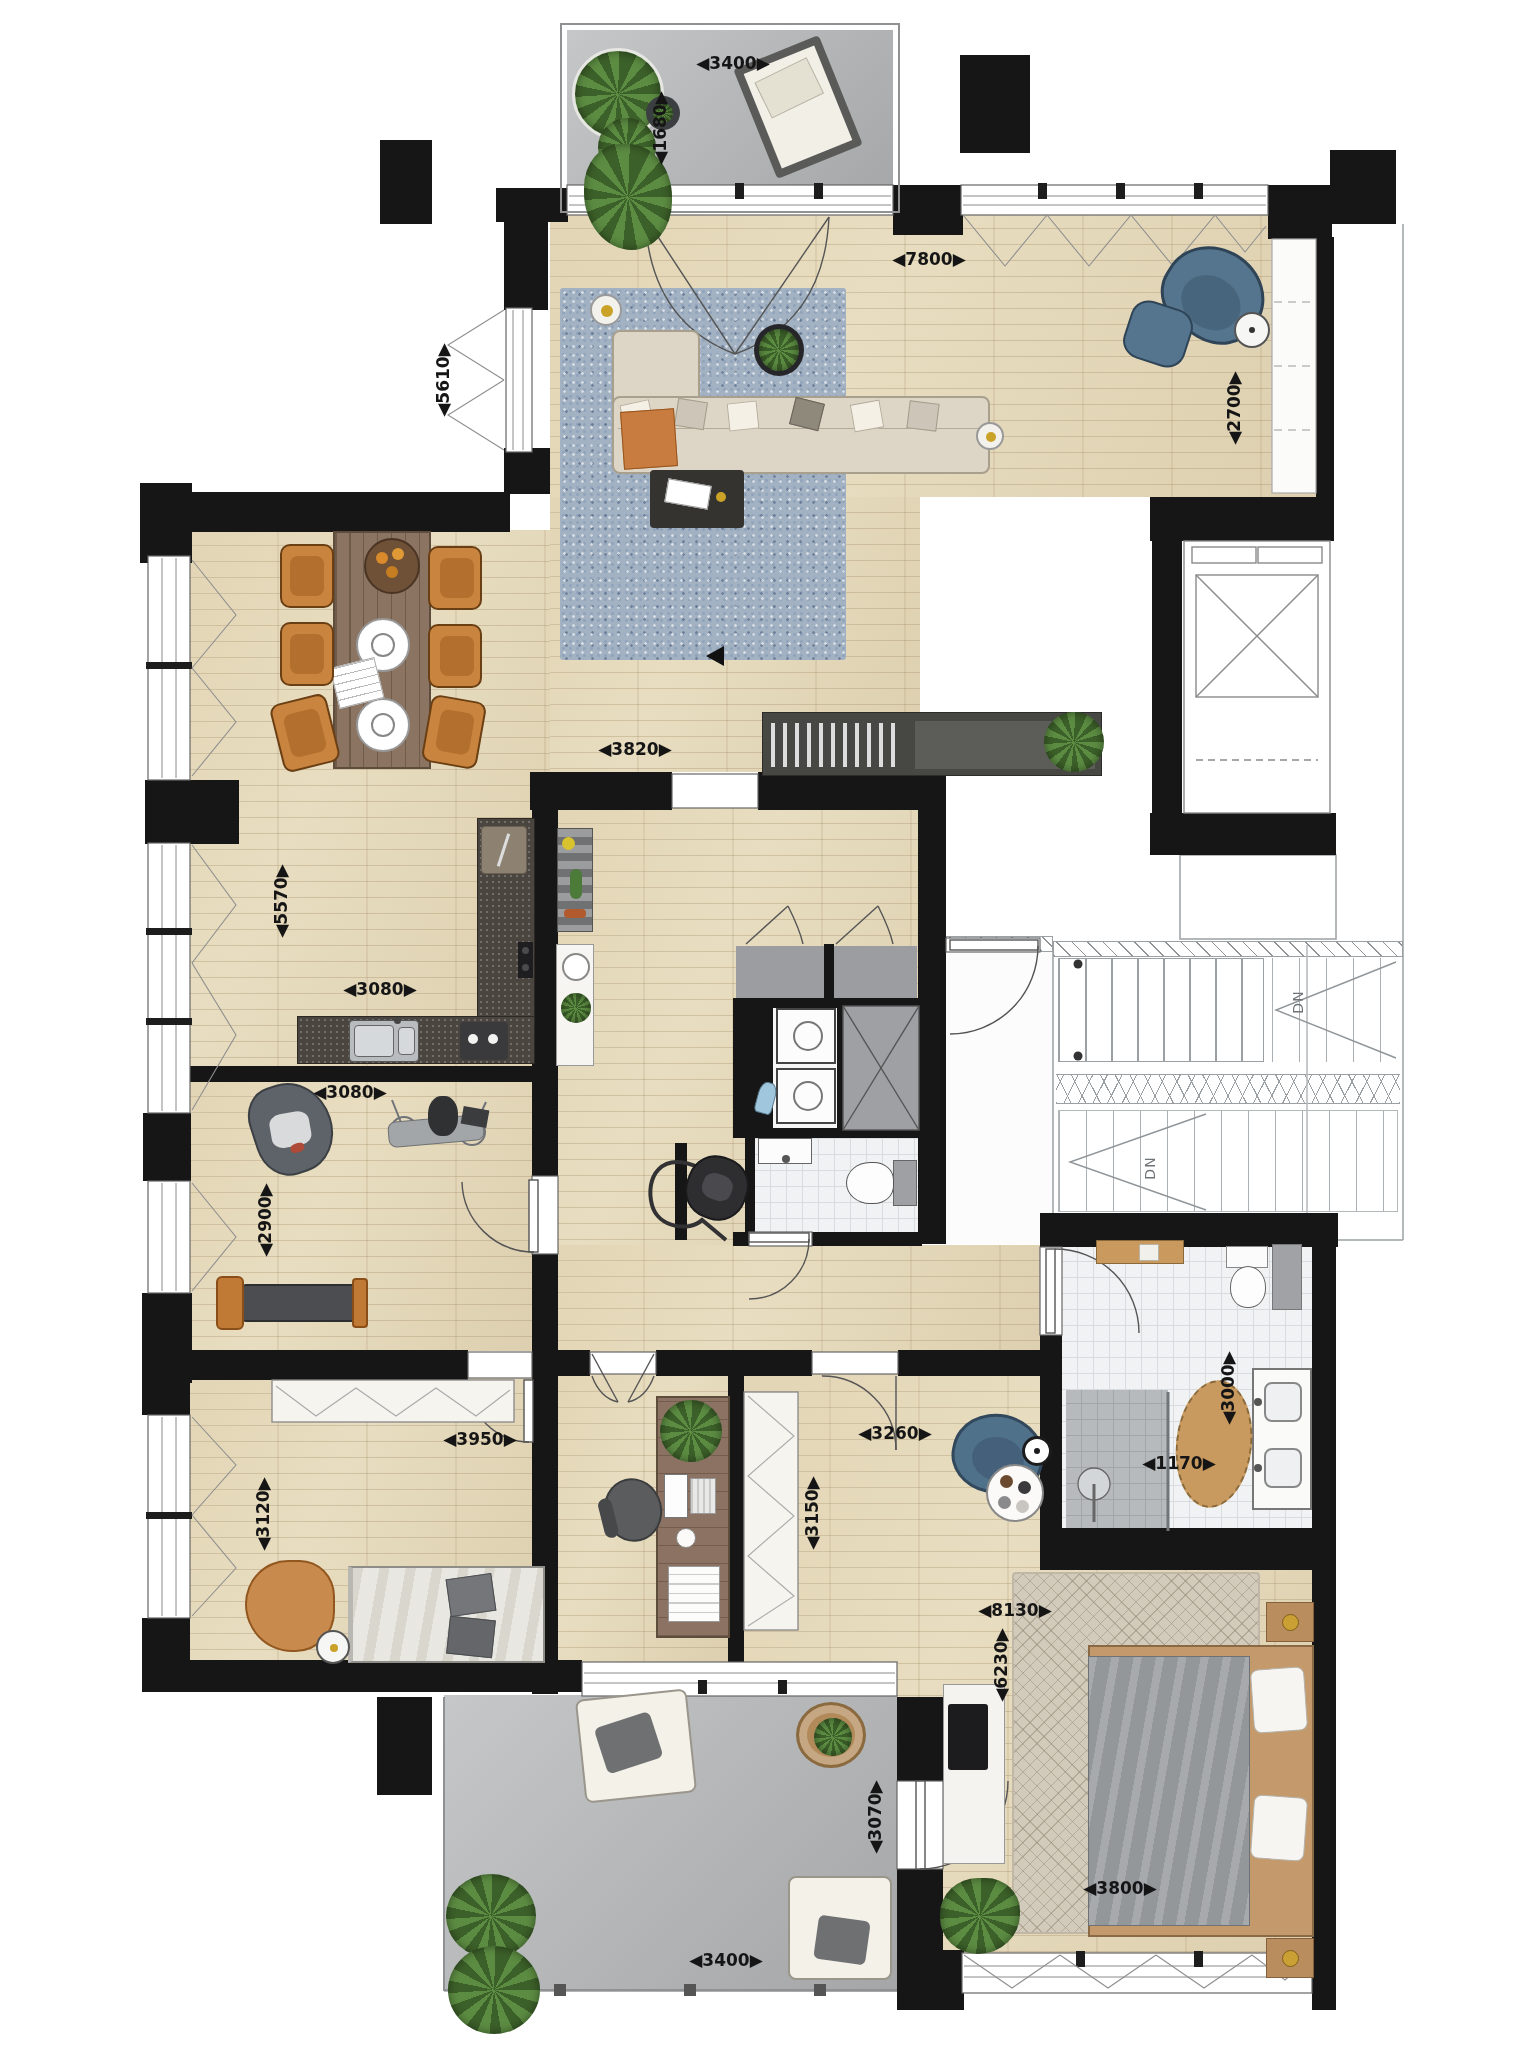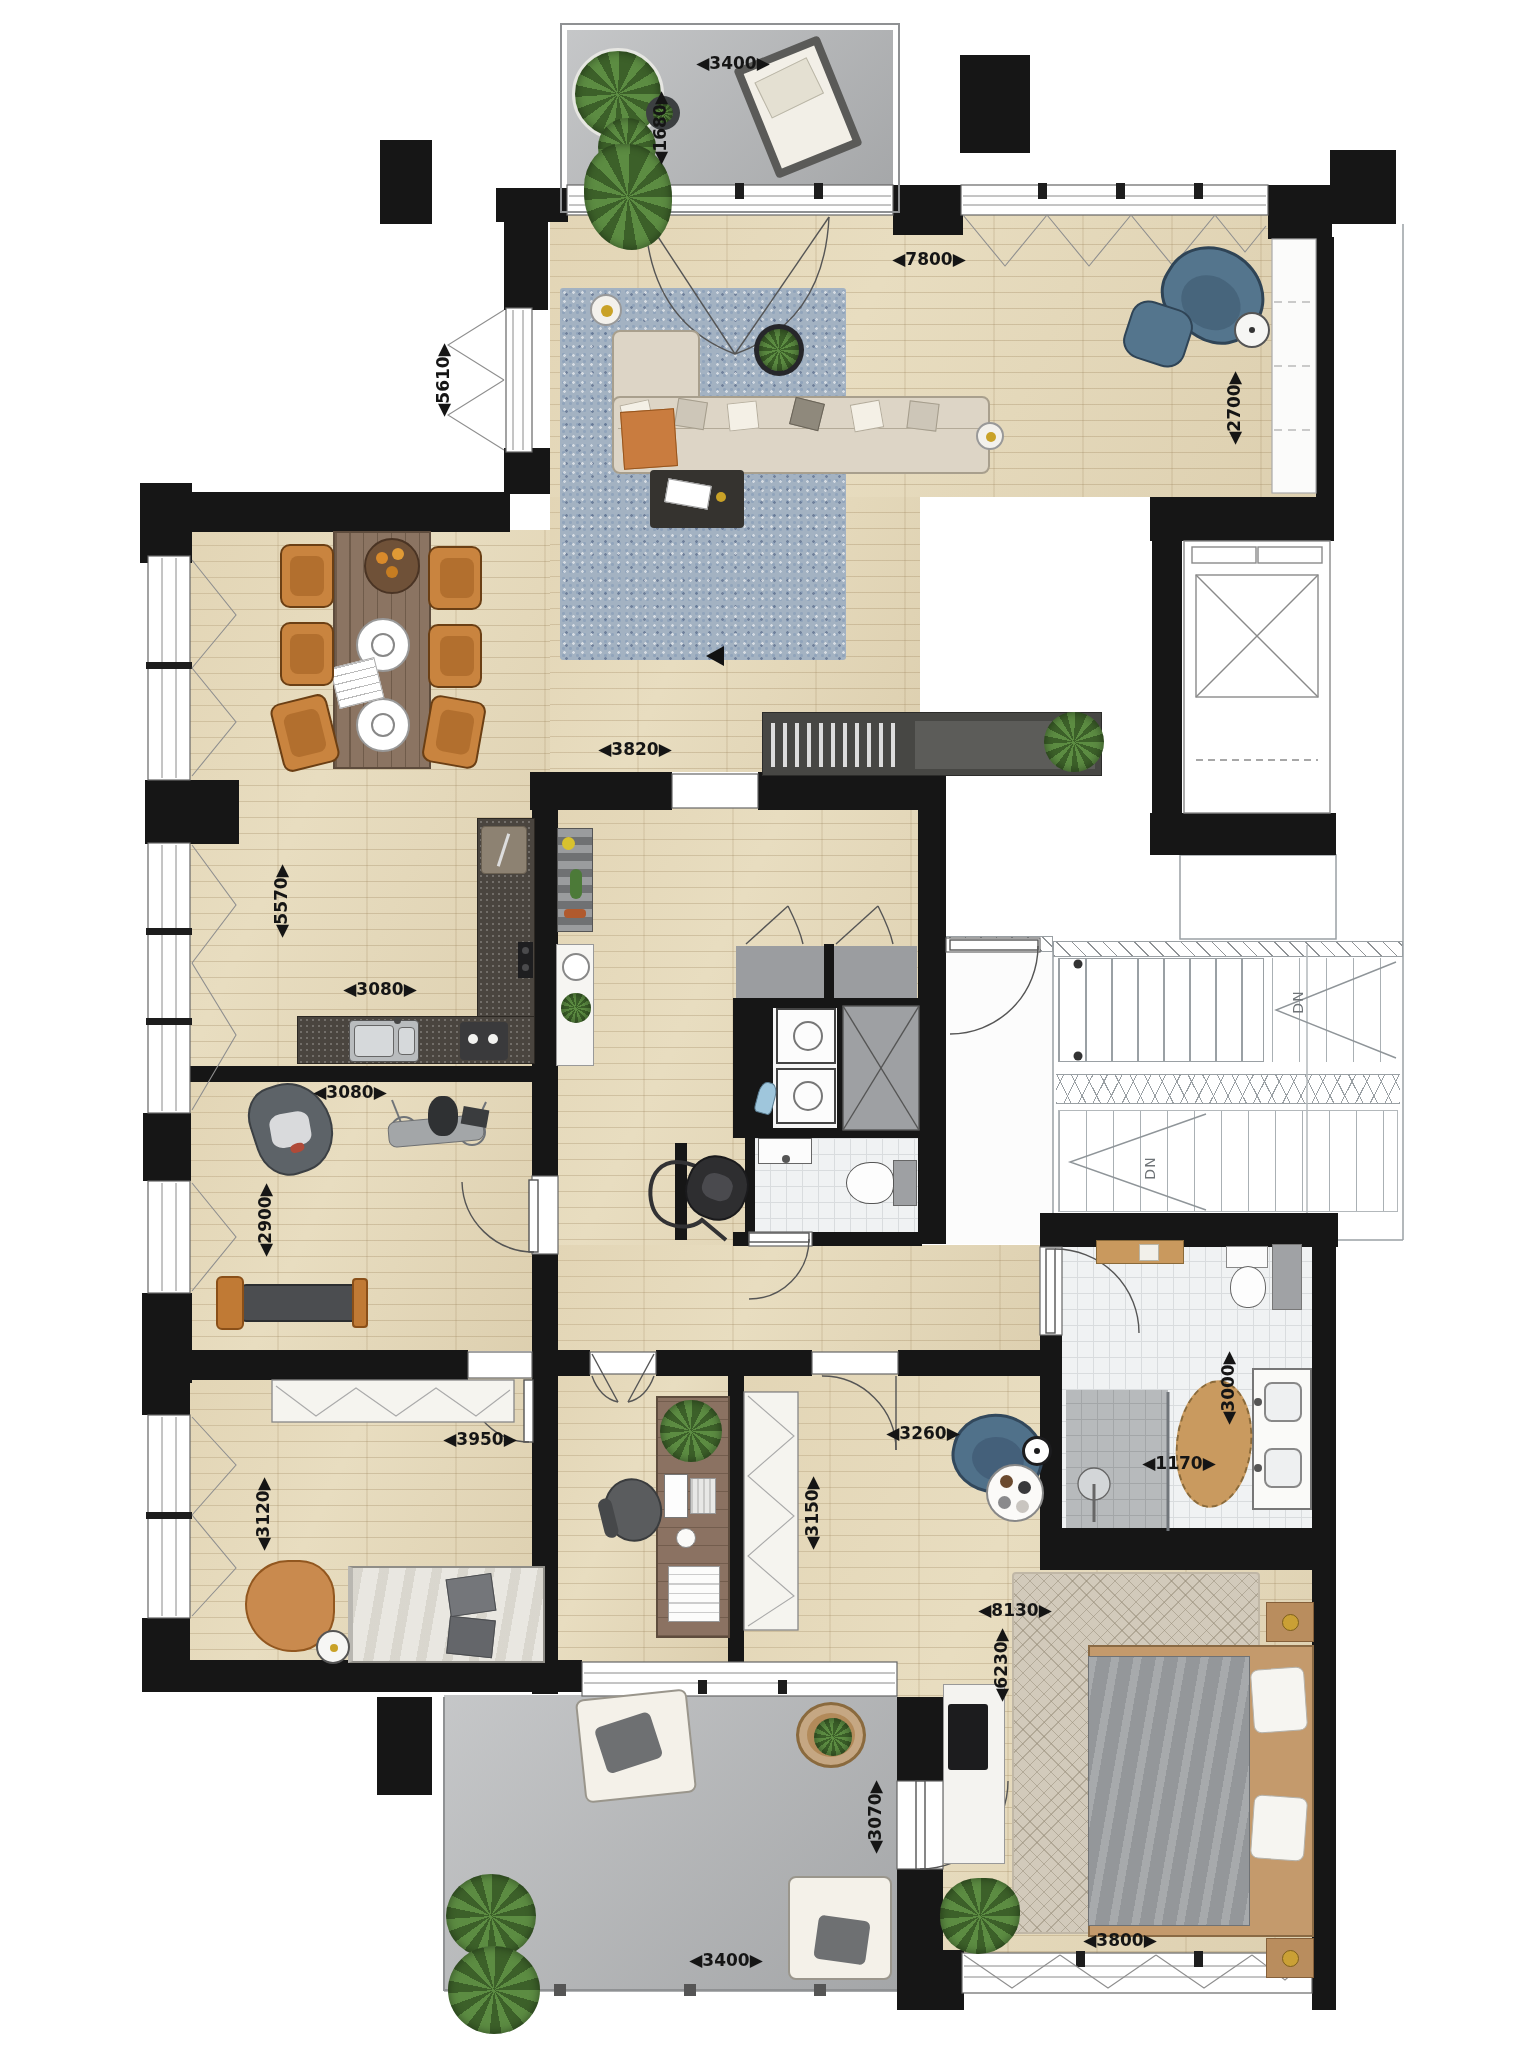--- a/index.html
+++ b/index.html
@@ -551,25 +551,25 @@
   <div class="dim v" style="left:1234px;top:408px;">◀2700▶</div>
   <div class="dim v" style="left:443px;top:380px;">◀5610▶</div>
   <div class="dim" style="left:635px;top:749px;">◀3820▶</div>
   <div class="dim v" style="left:281px;top:901px;">◀5570▶</div>
   <div class="dim" style="left:380px;top:989px;">◀3080▶</div>
   <div class="dim" style="left:350px;top:1092px;">◀3080▶</div>
   <div class="dim v" style="left:265px;top:1220px;">◀2900▶</div>
   <div class="dim" style="left:480px;top:1439px;">◀3950▶</div>
   <div class="dim v" style="left:263px;top:1514px;">◀3120▶</div>
   <div class="dim v" style="left:812px;top:1513px;">◀3150▶</div>
-  <div class="dim" style="left:895px;top:1433px;margin-left:28px;">◀3260▶</div>
+  <div class="dim" style="left:895px;top:1433px;">◀3260▶</div>
   <div class="dim" style="left:1179px;top:1463px;">◀1170▶</div>
   <div class="dim v" style="left:1228px;top:1388px;">◀3000▶</div>
   <div class="dim" style="left:1015px;top:1610px;">◀8130▶</div>
   <div class="dim v" style="left:1001px;top:1665px;">◀6230▶</div>
   <div class="dim v" style="left:875px;top:1817px;">◀3070▶</div>
   <div class="dim" style="left:726px;top:1960px;">◀3400▶</div>
-  <div class="dim" style="left:1120px;top:1940px;">◀3800▶</div>
+  <div class="dim" style="left:1120px;top:1888px;">◀3800▶</div>
 
   <div class="dn" style="left:1298px;top:1002px;">DN</div>
   <div class="dn" style="left:1150px;top:1168px;">DN</div>
 
 </div>
 
 </body></html>

